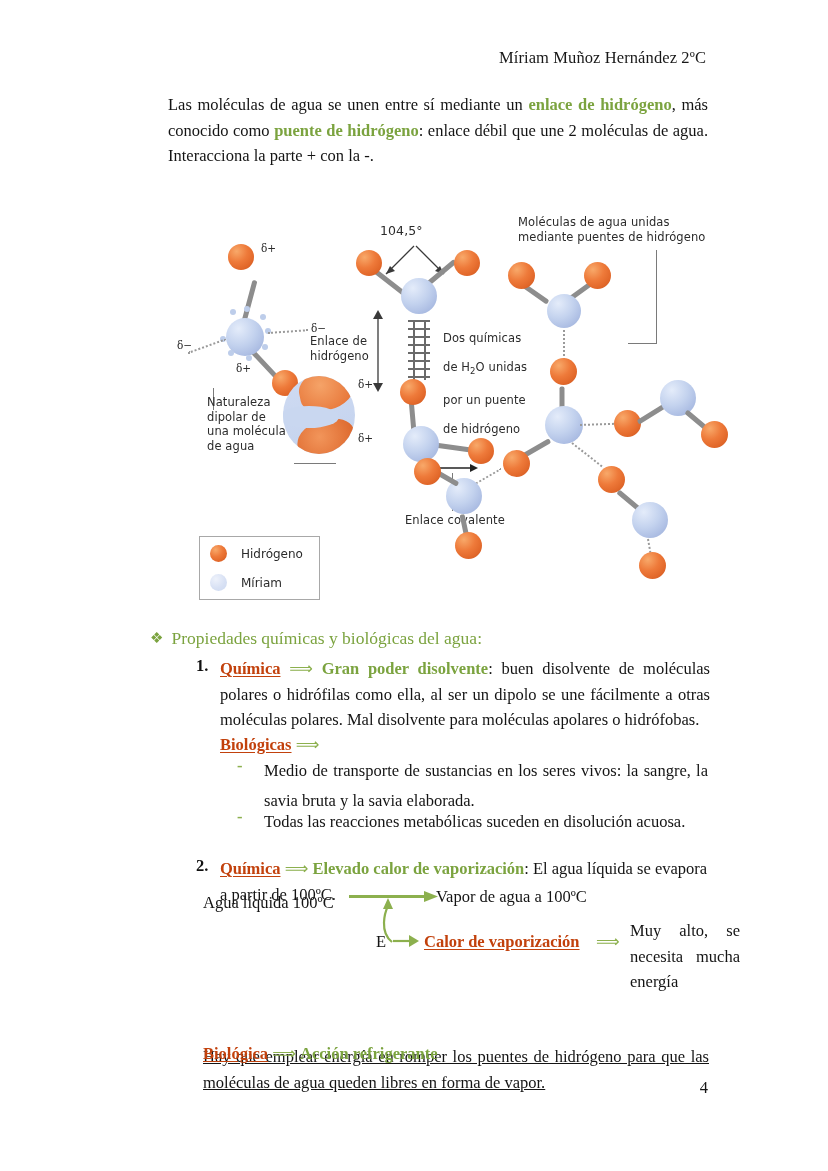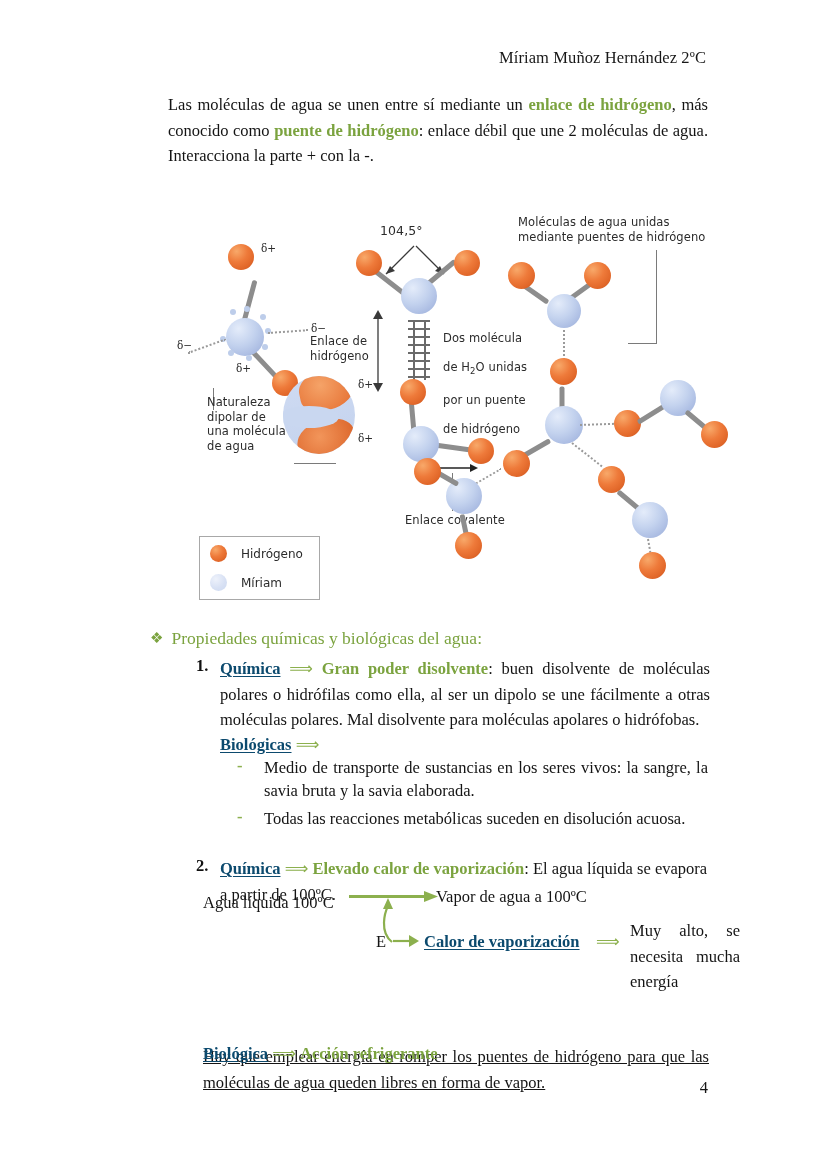--- a/index.html
+++ b/index.html
@@ -148,31 +148,31 @@
     color: #111;
   }
   .num-body {
     position: absolute;
     font-size: 16.5px;
     line-height: 25.5px;
     text-align: justify;
     color: #141414;
   }
   u.grn-u {
-    color: #0c4a6e;
+    color: #c2410c;
     font-weight: bold;
     text-decoration: underline;
     text-underline-offset: 2px;
   }
   .arrow-g { color: #8cb04e; font-weight: normal; }
 
   .dash-item {
     position: absolute;
     font-size: 16.5px;
-    line-height: 23px;
+    line-height: 30px;
     color: #141414;
   }
   .dash-mark {
     position: absolute;
     color: #8cb04e;
     font-size: 16.5px;
     font-weight: bold;
   }
 
   
@@ -291,21 +291,21 @@
 
     <svg style="position:absolute; left:203px; top:100px; width:14px; height:82px;" viewBox="0 0 14 82">
       <line x1="7" y1="6" x2="7" y2="76" stroke="#3a3a3a" stroke-width="1.3"></line>
       <path d="M7 0 l5 9 l-10 0 z" fill="#3a3a3a"></path>
       <path d="M7 82 l5 -9 l-10 0 z" fill="#3a3a3a"></path>
     </svg>
     <div class="fig-label" style="left:142px; top:124px;">Enlace de
 hidrógeno</div>
 
     <div class="fig-label" style="left:275px; top:106px;">
-      <span>Dos molécula</span><br>
+      <span>Dos químicas</span><br>
       <span>de H</span><sub style="font-size:8.5px">2</sub><span>O unidas</span><br>
       <span>por un puente</span><br>
       <span>de hidrógeno</span>
     </div>
 
     <div class="bond" style="left:243px; top:186px; width:46px; transform:rotate(85deg);"></div>
     <div class="bond" style="left:263px; top:232px; width:44px; transform:rotate(8deg);"></div>
     <div class="atom o-atom" style="left:235px; top:216px; width:36px; height:36px;"></div>
     <div class="atom h-atom" style="left:232px; top:169px; width:26px; height:26px;"></div>
     <div class="atom h-atom" style="left:300px; top:228px; width:26px; height:26px;"></div>

